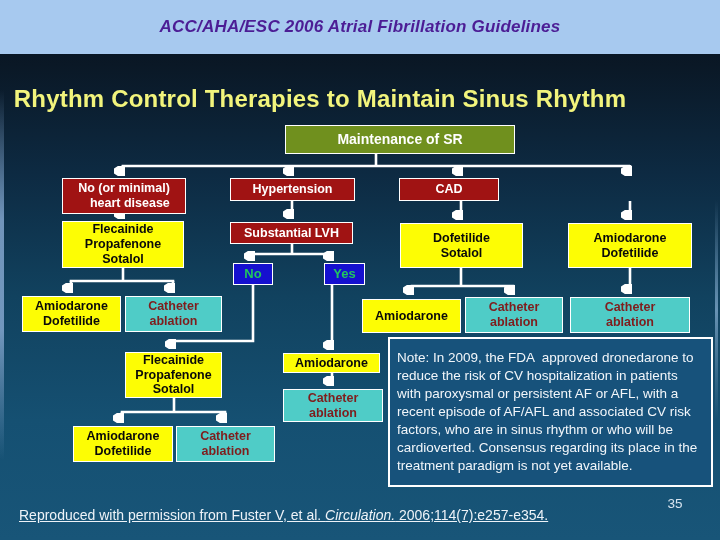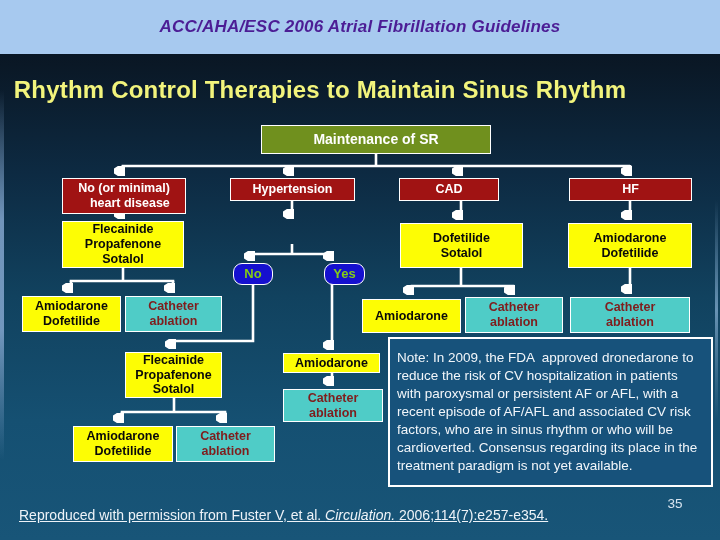--- a/index.html
+++ b/index.html
@@ -16,21 +16,21 @@
   .top-banner {
     position: absolute; left: 0; top: 0; width: 720px; height: 54px;
     background: #a7c9ef;
     display: flex; align-items: center; justify-content: center;
   }
   .top-banner .banner-text {
     color: #4c1d95; font-weight: bold; font-size: 17px; letter-spacing: 0.2px; font-style: italic;
   }
 
   .slide-title {
-    position: absolute; left: 0; top: 76px; width: 640px;
+    position: absolute; left: 0; top: 85px; width: 640px;
     text-align: center; color: #f2f47c; font-weight: bold; font-size: 24px;
     letter-spacing: 0.2px;
   }
 
   .edge-left {
     position: absolute; left: 0; top: 90px; width: 4px; height: 370px;
     background: linear-gradient(to bottom, rgba(130,165,205,0) 0%,
       rgba(130,165,205,0.85) 35%, rgba(130,165,205,0.85) 65%, rgba(130,165,205,0) 100%);
   }
   .edge-right {
@@ -40,24 +40,24 @@
   }
 
   svg.connectors { position: absolute; left: 0; top: 0; width: 720px; height: 540px; }
   svg.connectors path { stroke: #ffffff; stroke-width: 2.6; fill: none; }
 
   .box {
     position: absolute; display: flex; align-items: center; justify-content: center;
     text-align: center; font-weight: bold; white-space: pre-line;
     border: 1px solid #ffffff; line-height: 1.18; font-size: 12.5px;
   }
-  .box-olive { background: #70901e; color: #ffffff; font-size: 14px; }
+  .box-olive { background: #70901e; color: #ffffff; font-size: 14px; margin-left: 24px; }
   .box-red   { background: #a01313; color: #ffffff; }
   .box-yellow{ background: #fdfd04; color: #0a0a0a; }
-  .box-blue  { background: #1510cf; color: #84cc16; font-size: 13px; border-radius: 9px; }
+  .box-blue  { background: #1510cf; color: #22c55e; font-size: 13px; }
   .box-teal  { background: #4fccc7; color: #7f1d1d; }
 
   .note-box {
     position: absolute; left: 388px; top: 337px; width: 325px; height: 150px;
     border: 2px solid #ffffff; background: #17527b;
     color: #f2f6fa; font-size: 13.5px; line-height: 1.34;
     padding: 10px 7px; white-space: pre-wrap;
   }
 
   .footer {
@@ -155,25 +155,25 @@
     <path d="M122 412 V418" marker-end="url(#arr)"></path>
     <path d="M225 412 V418" marker-end="url(#arr)"></path>
   </svg>
 
   <div id="b-maintenance" class="box box-olive">Maintenance of SR</div>
 
   <div id="b-noheart" class="box box-red">No (or minimal)
 heart disease</div>
   <div id="b-hyper" class="box box-red">Hypertension</div>
   <div id="b-cad" class="box box-red">CAD</div>
-  <div id="b-hf" class="box box-red">HF</div>
 
   <div id="b-flec1" class="box box-yellow">Flecainide
 Propafenone
 Sotalol</div>
+  <div id="b-lvh" class="box box-red">Substantial LVH</div>
   <div id="b-dofsot" class="box box-yellow">Dofetilide
 Sotalol</div>
   <div id="b-amiodof-hf" class="box box-yellow">Amiodarone
 Dofetilide</div>
 
   <div id="b-no" class="box box-blue">No</div>
   <div id="b-yes" class="box box-blue">Yes</div>
 
   <div id="b-amiodof-l" class="box box-yellow">Amiodarone
 Dofetilide</div>

